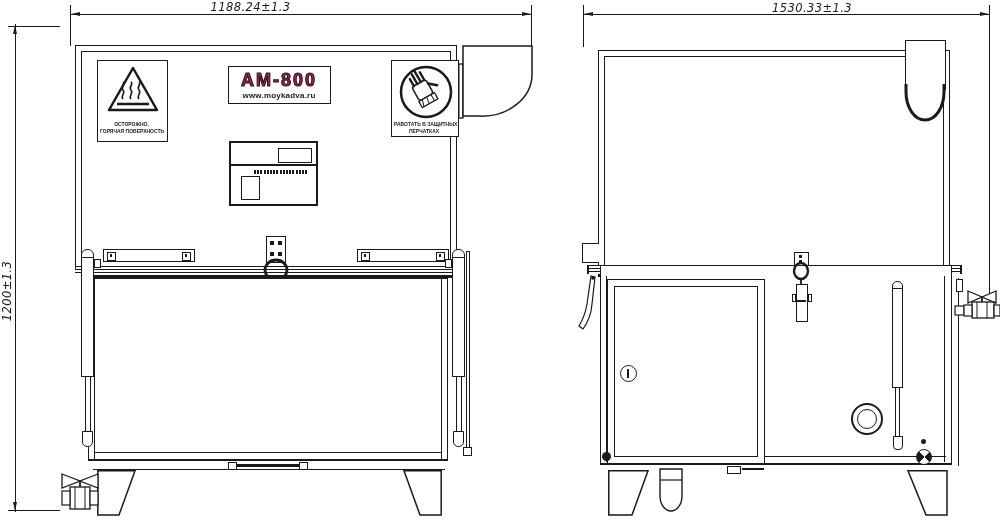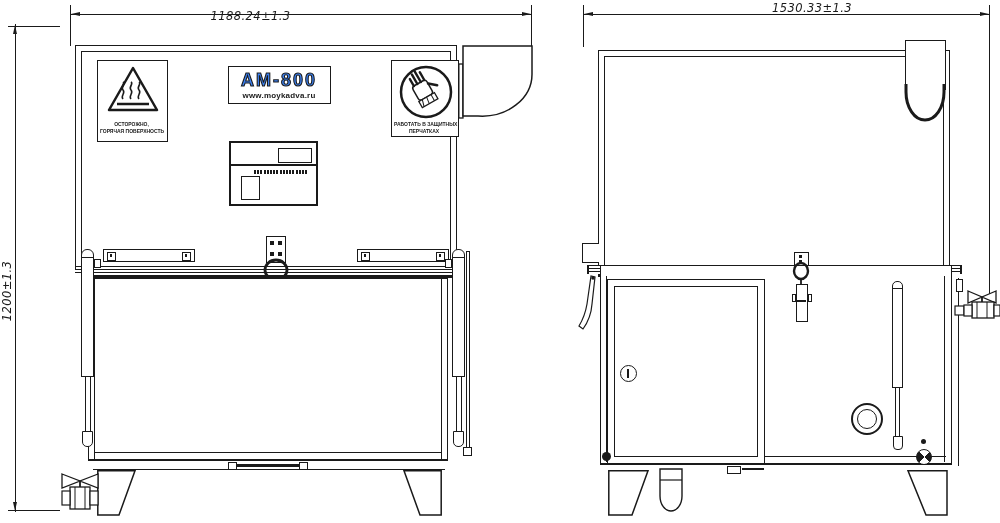--- a/index.html
+++ b/index.html
@@ -9,21 +9,21 @@
   .a{position:absolute;box-sizing:border-box;}
   .w{background:#fff;}
   .b1{border:1px solid var(--ln);background:#fff;}
   .b15{border:1.5px solid var(--ln);background:#fff;}
   .b2{border:2px solid var(--ln);background:#fff;}
   .hl{background:var(--ln);}
   .dim{font:italic 11.5px "DejaVu Sans",sans-serif;color:var(--ln);text-align:center;
        letter-spacing:.4px;white-space:nowrap;}
   .tiny{font-weight:bold;font-size:5px;line-height:1.25;color:var(--ln);text-align:center;
         font-family:"Liberation Sans",sans-serif;white-space:nowrap;}
-  .model{font:bold 18px "Liberation Sans",sans-serif;letter-spacing:2px;color:#3b82f6;
+  .model{font:bold 18px "Liberation Sans",sans-serif;letter-spacing:2px;color:#be185d;
          -webkit-text-stroke:1.1px var(--ln);text-align:center;line-height:1;}
   .site{font:bold 8px "Liberation Sans",sans-serif;color:var(--ln);text-align:center;letter-spacing:.2px;}
   .arR{width:0;height:0;border-top:2.5px solid transparent;border-bottom:2.5px solid transparent;border-left:9px solid var(--ln);}
   .arL{width:0;height:0;border-top:2.5px solid transparent;border-bottom:2.5px solid transparent;border-right:9px solid var(--ln);}
   .arU{width:0;height:0;border-left:2.5px solid transparent;border-right:2.5px solid transparent;border-bottom:9px solid var(--ln);}
   .arD{width:0;height:0;border-left:2.5px solid transparent;border-right:2.5px solid transparent;border-top:9px solid var(--ln);}
   .bolt{position:absolute;width:7px;height:7px;border:1px solid var(--ln);background:#fff;}
   .bolt::after{content:'';position:absolute;left:1.5px;top:1.5px;width:2.5px;height:2.5px;background:var(--ln);}
   .micro{background:repeating-linear-gradient(90deg,var(--ln) 0 2px,#fff 2px 3.2px);}
   .rnd{border-radius:50%;}
@@ -32,21 +32,21 @@
 </head>
 <body>
 
 <div id="canvas">
 
   <div class="a hl" style="left:70px;top:14px;width:462px;height:1px"></div>
   <div class="a arL" style="left:71px;top:12px"></div>
   <div class="a arR" style="left:522px;top:12px"></div>
   <div class="a hl" style="left:70px;top:5px;width:1px;height:41px"></div>
   <div class="a hl" style="left:531px;top:5px;width:1px;height:41px"></div>
-  <div class="a dim" style="left:178px;top:9px;width:145px">1188.24±1.3</div>
+  <div class="a dim" style="left:178px;top:0;width:145px">1188.24±1.3</div>
 
   <div class="a hl" style="left:583px;top:14px;width:407px;height:1px"></div>
   <div class="a arL" style="left:584px;top:12px"></div>
   <div class="a arR" style="left:980px;top:12px"></div>
   <div class="a hl" style="left:583px;top:5px;width:1px;height:42px"></div>
   <div class="a hl" style="left:989px;top:5px;width:1px;height:290px"></div>
   <div class="a dim" style="left:742px;top:1px;width:140px">1530.33±1.3</div>
 
   <div class="a hl" style="left:15px;top:24px;width:1px;height:488px"></div>
   <div class="a arU" style="left:13px;top:25px"></div>

